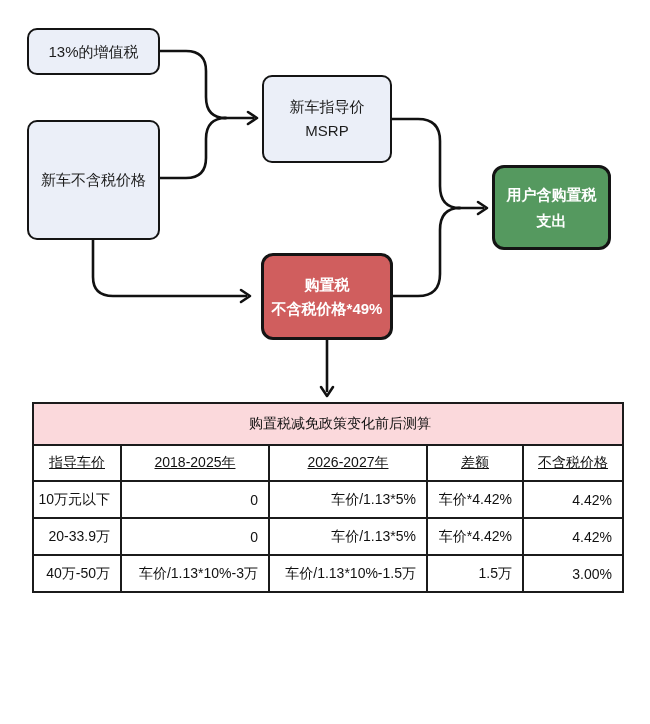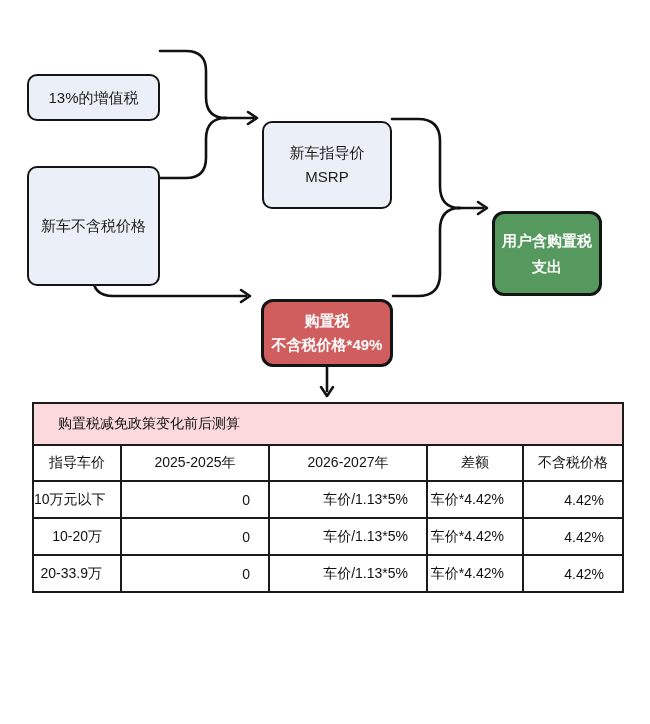--- a/index.html
+++ b/index.html
@@ -32,21 +32,20 @@
     display: flex;
     flex-direction: column;
     align-items: center;
     justify-content: center;
     text-align: center;
     border: 2.6px solid #141414;
     border-radius: 10px;
     font-size: 15px;
     color: #1c1c1c;
     line-height: 24px;
-    margin-top: 46px;
   }
   .node.light { background: #ebeff8; }
   .node.red {
     background: #d05e5e;
     color: #ffffff;
     font-weight: bold;
     border-width: 3px;
     border-radius: 12px;
   }
   .node.green {
@@ -54,51 +53,52 @@
     color: #ffffff;
     font-weight: bold;
     border-width: 3px;
     border-radius: 12px;
     line-height: 26px;
   }
 
   #node-vat    { left: 27px;  top: 28px;  width: 133px; height: 47px; }
   #node-pretax { left: 27px;  top: 120px; width: 133px; height: 120px; }
   #node-msrp   { left: 262px; top: 75px;  width: 130px; height: 88px; }
-  #node-tax    { left: 261px; top: 253px; width: 132px; height: 68px; }
-  #node-user   { left: 492px; top: 165px; width: 110px; height: 85px; align-items: center; }
+  #node-tax    { left: 261px; top: 253px; width: 132px; height: 87px; }
+  #node-user   { left: 492px; top: 165px; width: 119px; height: 85px; align-items: center; }
 
   table.calc {
     position: absolute;
     left: 32px; top: 402px;
     width: 590px;
     border-collapse: collapse;
     table-layout: fixed;
     font-size: 14px;
     color: #111111;
   }
   table.calc td, table.calc th {
     border: 2px solid #1b1b1b;
     font-weight: normal;
     overflow: hidden;
     white-space: nowrap;
   }
   tr.title-row td {
     background: #fbd9dc;
-    text-align: left;
+    text-align: center;
     height: 42px;
     padding-left: 24px;
   }
   tr.header-row td {
     text-align: center;
     height: 36px;
+    text-decoration: underline;
   }
   tr.data-row td {
     text-align: right;
-    padding-right: 18px;
+    padding-right: 10px;
     height: 37px;
   }
 </style>
 </head>
 <body>
 
 <div class="stage">
 
   <svg class="arrows" viewBox="0 0 650 724" xmlns="http://www.w3.org/2000/svg">
 
@@ -153,42 +153,42 @@
         <col style="width: 158px;">
         <col style="width: 96px;">
         <col style="width: 100px;">
       </colgroup>
     <tbody>
       <tr class="title-row">
         <td colspan="5">购置税减免政策变化前后测算</td>
       </tr>
       <tr class="header-row">
           <td>指导车价</td>
-          <td>2025-2025年</td>
+          <td>2018-2025年</td>
           <td>2026-2027年</td>
           <td>差额</td>
           <td>不含税价格</td>
         </tr>
     <tr class="data-row">
           <td>10万元以下</td>
           <td>0</td>
           <td>车价/1.13*5%</td>
           <td>车价*4.42%</td>
           <td>4.42%</td>
         </tr>
         <tr class="data-row">
-          <td>10-20万</td>
+          <td>20-33.9万</td>
           <td>0</td>
           <td>车价/1.13*5%</td>
           <td>车价*4.42%</td>
           <td>4.42%</td>
         </tr>
         <tr class="data-row">
-          <td>20-33.9万</td>
-          <td>0</td>
-          <td>车价/1.13*5%</td>
-          <td>车价*4.42%</td>
-          <td>4.42%</td>
+          <td>40万-50万</td>
+          <td>车价/1.13*10%-3万</td>
+          <td>车价/1.13*10%-1.5万</td>
+          <td>1.5万</td>
+          <td>3.00%</td>
         </tr>
       </tbody>
   </table>
 
 </div>
 
 </body></html>

